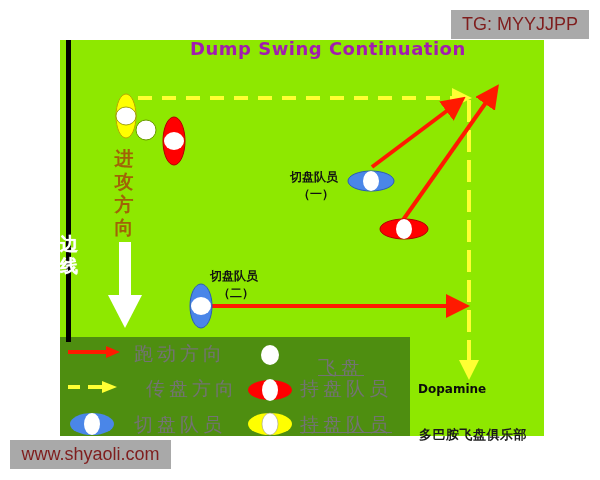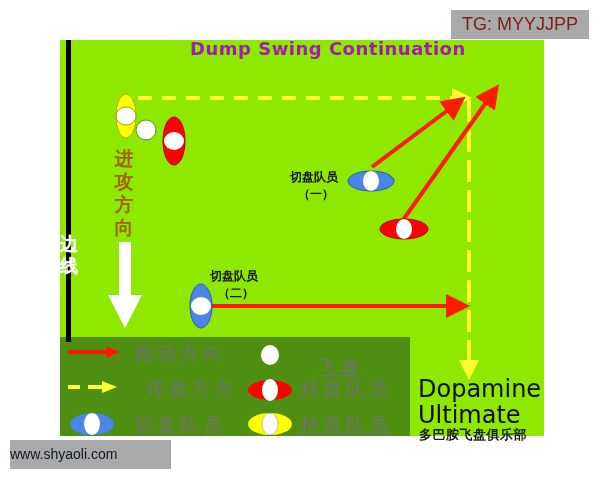--- a/index.html
+++ b/index.html
@@ -1,27 +1,27 @@
 <!DOCTYPE html>
 <html><head>
 <meta charset="utf-8">
 <style>
   html,body{margin:0;padding:0;background:#ffffff;}
   body{width:600px;height:480px;position:relative;overflow:hidden;font-family:"DejaVu Sans",sans-serif;}
   .field{position:absolute;left:60px;top:40px;width:484px;height:396px;background:#8ee800;}
   .legend{position:absolute;left:60px;top:337px;width:350px;height:99px;background:#4e8e10;}
   .title{position:absolute;left:190px;top:38px;font-family:"DejaVu Sans",sans-serif;font-weight:bold;font-size:18px;color:#a21caf;letter-spacing:0.5px;white-space:nowrap;}
   .wm-top{position:absolute;left:451px;top:10px;width:138px;height:29px;background:#a9a9a9;color:#7f1d1d;font-family:"Liberation Sans",sans-serif;font-size:18px;line-height:29px;text-align:center;}
-  .wm-bot{position:absolute;left:10px;top:440px;width:161px;height:29px;background:#a9a9a9;color:#0f172a;font-family:"Liberation Sans",sans-serif;font-size:14px;line-height:29px;}
+  .wm-bot{position:absolute;left:10px;top:440px;width:161px;height:29px;background:#a9a9a9;color:#7f1d1d;font-family:"Liberation Sans",sans-serif;font-size:18px;line-height:29px;text-align:center;}
   .sideline{position:absolute;left:66px;top:40px;width:5px;height:302px;background:#000;}
   .sideline-label{position:absolute;left:60px;top:190px;width:20px;color:#fff;font-weight:bold;font-size:18px;line-height:22px;text-shadow:0 0 1px #fff;margin-top:43px;}
   .attack-label{position:absolute;left:112px;top:147px;width:24px;color:#a16207;font-weight:bold;font-size:19px;line-height:23px;text-align:center;}
   .lbl{position:absolute;color:#111;font-weight:bold;font-size:12px;white-space:nowrap;}
   .lg-text{position:absolute;color:#737373;font-family:"DejaVu Serif",serif;font-size:19px;letter-spacing:4px;white-space:nowrap;}
-  .brand{position:absolute;left:418px;top:376px;color:#0c0c0c;font-weight:normal;font-size:24px;line-height:26px;}
+  .brand{position:absolute;left:418px;top:376px;color:#0c0c0c;font-weight:bold;font-size:12px;line-height:26px;}
   .brand-cn{position:absolute;left:419px;top:426px;color:#1a1a1a;font-size:13px;font-weight:bold;letter-spacing:0.5px;white-space:nowrap;}
   svg{position:absolute;left:0;top:0;}
 </style>
 </head>
 <body>
 
 <div class="field"></div>
 <div class="legend"></div>
 
 <div class="sideline"></div>
@@ -119,18 +119,17 @@
 
 <div class="lg-text" style="left:134px;top:341px;">跑动方向</div>
 <div class="lg-text" style="left:146px;top:376px;">传盘方向</div>
 <div class="lg-text" style="left:134px;top:412px;">切盘队员</div>
 <div class="lg-text" style="left:318px;top:355px;text-decoration:underline;">飞盘</div>
 <div class="lg-text" style="left:300px;top:376px;">持盘队员</div>
 <div class="lg-text" style="left:300px;top:412px;text-decoration:underline;">持盘队员</div>
 
 <div class="brand">
   <div>Dopamine</div>
-  <div>Ultimate</div>
 </div>
 <div class="brand-cn">多巴胺飞盘俱乐部</div>
 
 <div class="wm-top">TG: MYYJJPP</div>
 <div class="wm-bot">www.shyaoli.com</div>
 
 </body></html>

